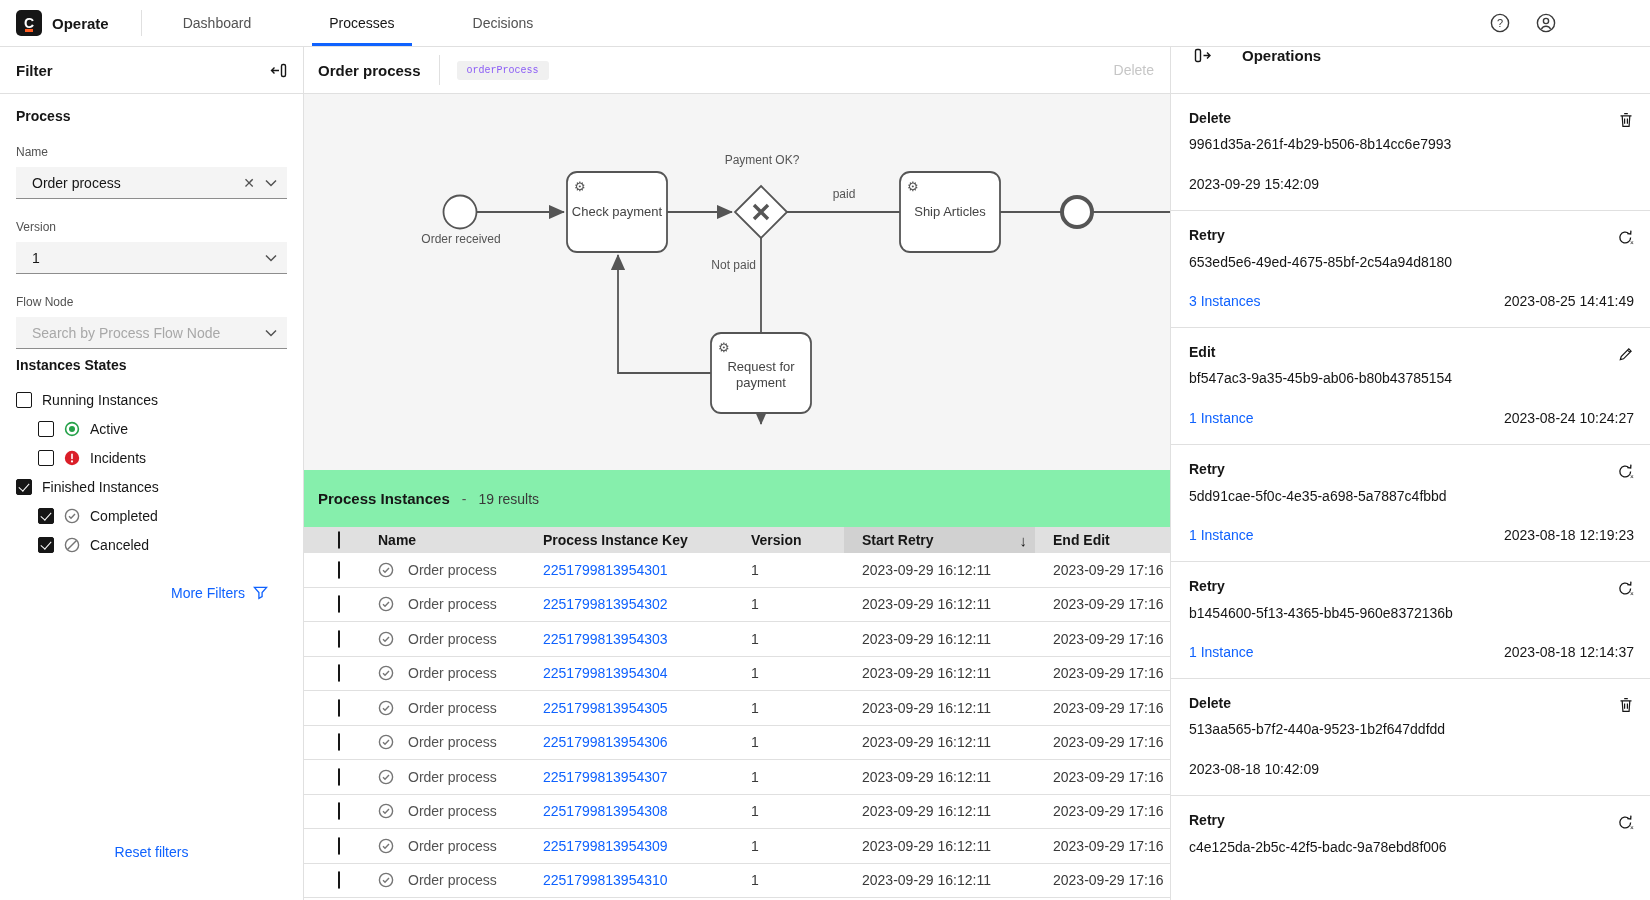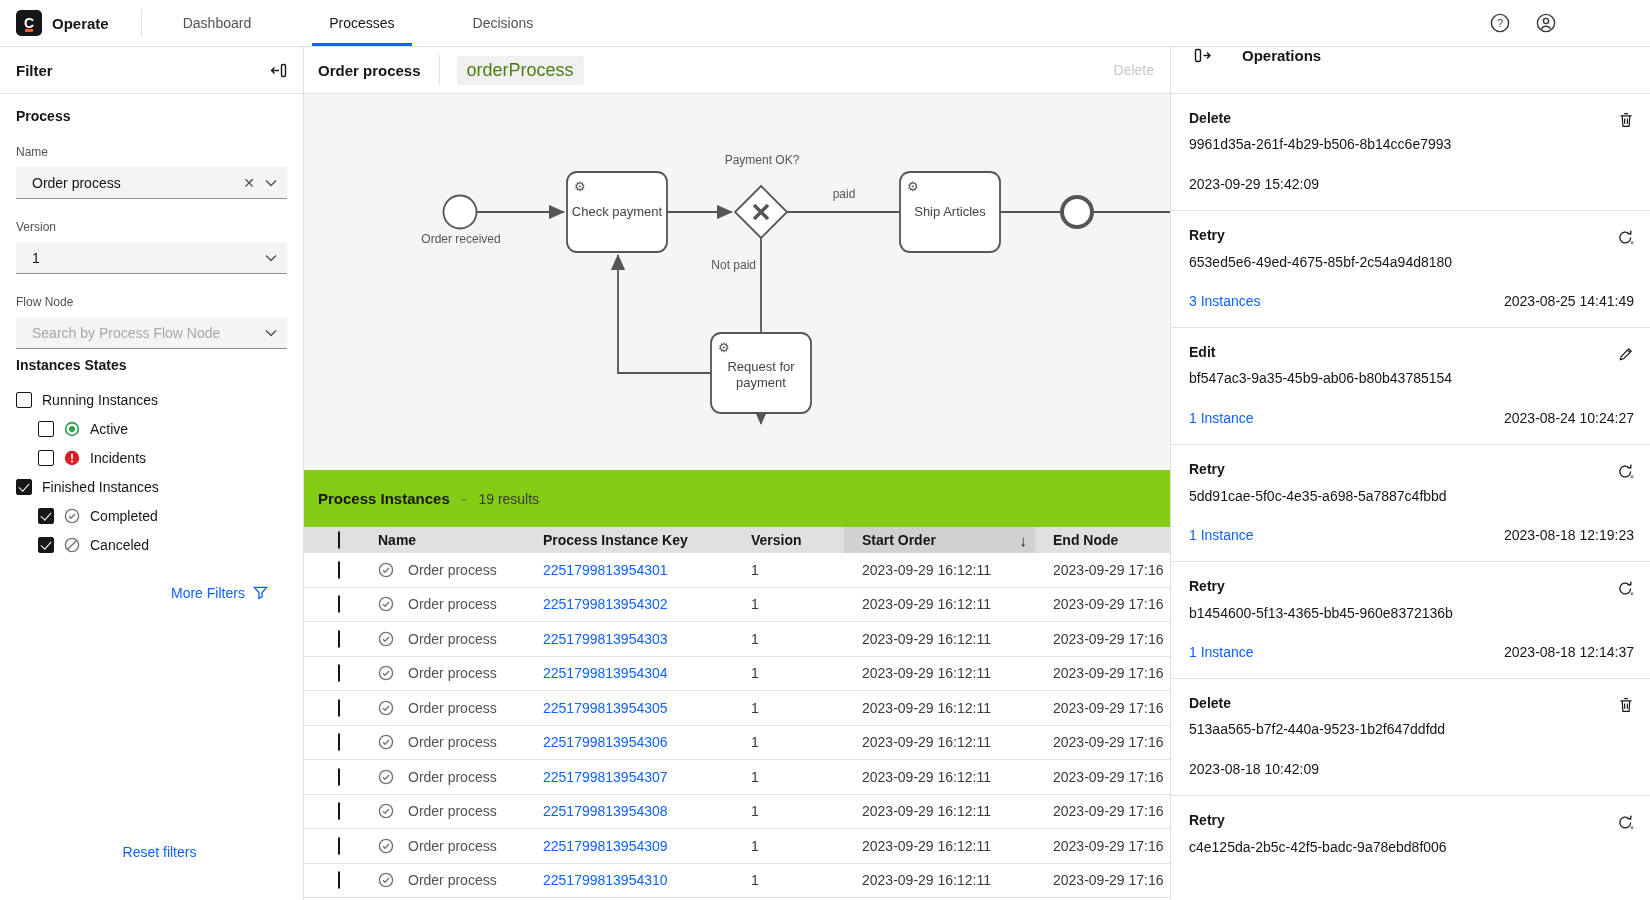--- a/index.html
+++ b/index.html
@@ -42,35 +42,35 @@
   .state-row { display:flex; align-items:center; height:29px; gap:10px; }
   .state-row.idt1 { padding-left:22px; }
   .cbx { width:16px; height:16px; border:1.6px solid #161616; border-radius:2px; background:#fff;
          flex:none; position:relative; cursor:pointer; }
   .cbx.checked { background:#161616; border-color:#161616; }
   .cbx.checked::after { content:""; position:absolute; left:4px; top:1px; width:5px; height:9px;
          border:solid #fff; border-width:0 1.8px 1.8px 0; transform:rotate(42deg); }
   .state-ico { width:16px; height:16px; flex:none; display:flex; }
   .more-filters { margin:26px 0 0 155px; display:flex; gap:8px;
                   color:#0f62fe; cursor:pointer; }
-  .reset { position:absolute; bottom:40px; left:8px; width:100%; text-align:center;
+  .reset { position:absolute; bottom:40px; left:0; width:100%; text-align:center;
            color:#0f62fe; cursor:pointer; }
 
   
   .process { width:867px; flex:none; display:flex; flex-direction:column; border-right:1px solid #e0e0e0; }
   .proc-head { height:47px; flex:none; display:flex; align-items:center; border-bottom:1px solid #e0e0e0; }
   .proc-title { font-weight:bold; font-size:15px; margin-left:14px; }
   .proc-div { width:1px; height:30px; background:#e0e0e0; margin:0 17px 0 18px; }
-  .chip { background:#f0f0f0; border-radius:3px; padding:4px 10px; font-family:Liberation Sans, sans-serif;
-          font-size:18px; color:#4d7c0f; }
+  .chip { background:#f0f0f0; border-radius:3px; padding:4px 10px; font-family:Liberation Mono, monospace;
+          font-size:10px; color:#8b5cf6; }
   .proc-delete { margin-left:auto; margin-right:16px; color:#c6c6c6; cursor:default; }
   .diagram { height:376px; flex:none; background:#f5f5f5; }
   .diagram svg { display:block; }
 
-  .inst-bar { height:57px; flex:none; display:flex; align-items:center; padding-left:14px; background:#84cc16; }
+  .inst-bar { height:57px; flex:none; display:flex; align-items:center; padding-left:14px; background:#86efac; }
   .inst-bar .h { font-weight:bold; font-size:15px; }
   .inst-bar .dash { margin:0 12px; color:#525252; }
   .inst-bar .cnt { color:#393939; }
 
   .tbl { flex:1; overflow:hidden; }
   .trow { display:grid; grid-template-columns:60px 175px 212px 93px 191px 1fr; align-items:center; }
   .thead { background:#e0e0e0; height:26px; font-weight:bold; }
   .thead .cell-start { background:#d1d1d1; height:100%; display:flex; align-items:center; }
   .tr { height:34.5px; border-bottom:1px solid #e0e0e0; color:#393939; }
   .cell-cbx { padding-left:34px; }
@@ -292,24 +292,24 @@
       <span class="cnt">19 results</span>
     </div>
 
     <div class="tbl">
       <div class="trow thead">
         <div class="cell-cbx"><span class="cbx"></span></div>
         <div class="cell-name" style="color:#161616">Name</div>
         <div class="cell-key">Process Instance Key</div>
         <div>Version</div>
         <div class="cell-start">
-          <span>Start Order</span>
+          <span>Start Retry</span>
           <span class="sort-arrow">↓</span>
         </div>
-        <div class="cell-end">End Node</div>
+        <div class="cell-end">End Edit</div>
       </div>
       <div id="rows">
   <div class="trow tr">
     <div class="cell-cbx"><span class="cbx"></span></div>
     <div class="cell-name">
       <span class="state-ico">
                 <svg width="16" height="16" viewBox="0 0 16 16">
                   <circle cx="8" cy="8" r="6.6" fill="none" stroke="#757575" stroke-width="1.4"></circle>
                   <path d="M5 8.2l2 2 4-4.2" fill="none" stroke="#757575" stroke-width="1.4"></path>
                 </svg>

